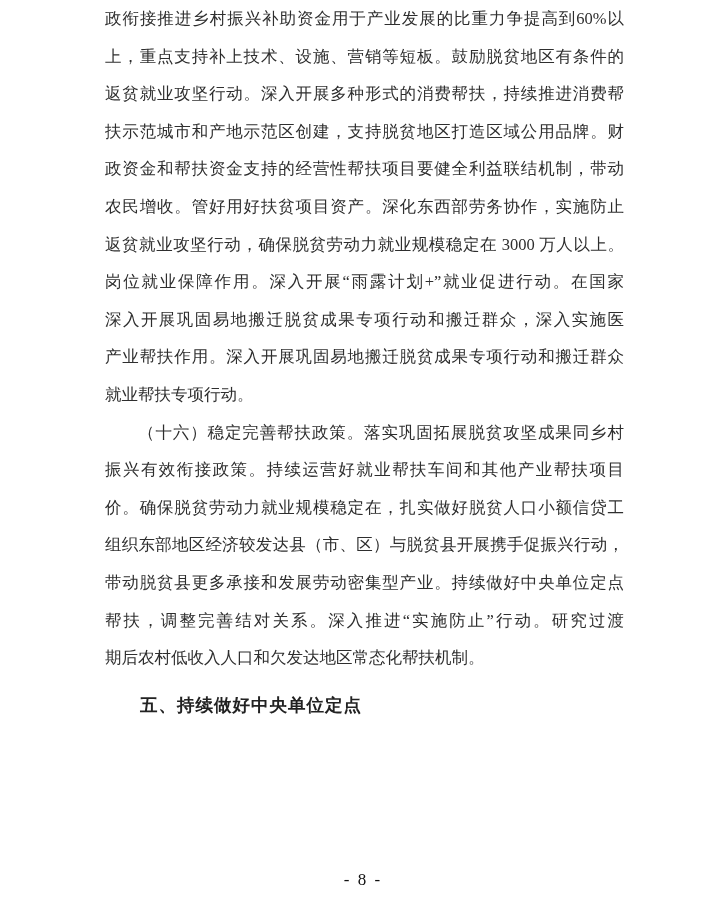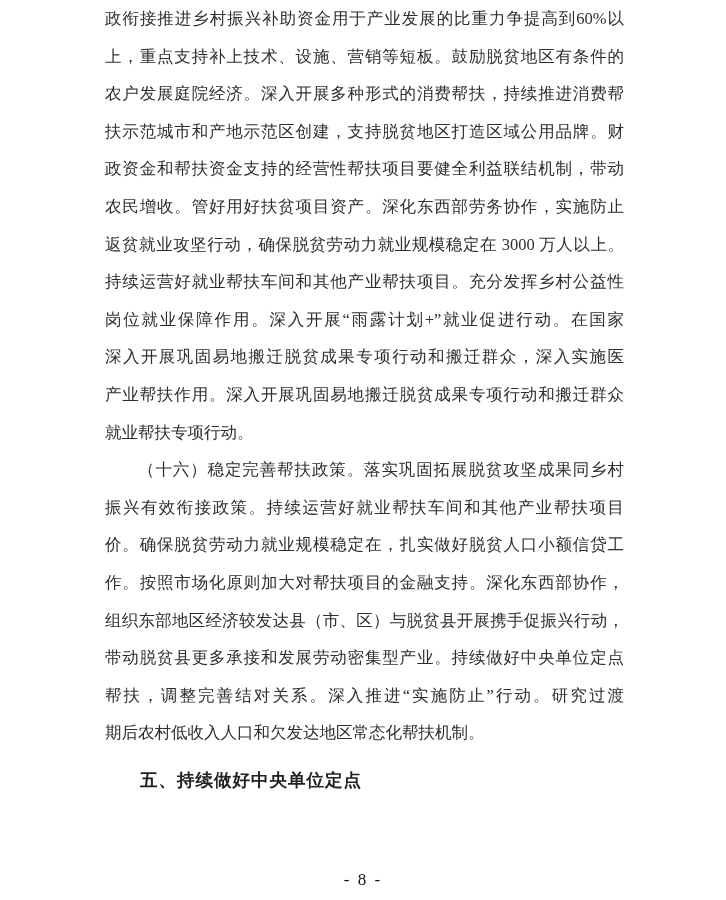--- a/index.html
+++ b/index.html
@@ -62,36 +62,34 @@
 </style>
 </head>
 <body>
 
 <div class="page">
   <div class="textblock">
     <div id="paragraphs">
         <div class="para">
           <div class="line">政衔接推进乡村振兴补助资金用于产业发展的比重力争提高到60%以</div>
           <div class="line">上，重点支持补上技术、设施、营销等短板。鼓励脱贫地区有条件的</div>
-          <div class="line">农户发展庭院经济。深入开展多种形式的消费帮扶，持续推进消费帮</div>
+          <div class="line">返贫就业攻坚行动。深入开展多种形式的消费帮扶，持续推进消费帮</div>
           <div class="line">扶示范城市和产地示范区创建，支持脱贫地区打造区域公用品牌。财</div>
           <div class="line">政资金和帮扶资金支持的经营性帮扶项目要健全利益联结机制，带动</div>
           <div class="line">农民增收。管好用好扶贫项目资产。深化东西部劳务协作，实施防止</div>
           <div class="line">返贫就业攻坚行动，确保脱贫劳动力就业规模稳定在 3000 万人以上。</div>
-          <div class="line">持续运营好就业帮扶车间和其他产业帮扶项目。充分发挥乡村公益性</div>
           <div class="line">岗位就业保障作用。深入开展“雨露计划+”就业促进行动。在国家</div>
           <div class="line">深入开展巩固易地搬迁脱贫成果专项行动和搬迁群众，深入实施医</div>
           <div class="line">产业帮扶作用。深入开展巩固易地搬迁脱贫成果专项行动和搬迁群众</div>
           <div class="line last">就业帮扶专项行动。</div>
         </div>
         <div class="para">
           <div class="line indent">（十六）稳定完善帮扶政策。落实巩固拓展脱贫攻坚成果同乡村</div>
           <div class="line">振兴有效衔接政策。持续运营好就业帮扶车间和其他产业帮扶项目</div>
           <div class="line">价。确保脱贫劳动力就业规模稳定在，扎实做好脱贫人口小额信贷工</div>
-          <div class="line">作。按照市场化原则加大对帮扶项目的金融支持。深化东西部协作，</div>
           <div class="line">组织东部地区经济较发达县（市、区）与脱贫县开展携手促振兴行动，</div>
           <div class="line">带动脱贫县更多承接和发展劳动密集型产业。持续做好中央单位定点</div>
           <div class="line">帮扶，调整完善结对关系。深入推进“实施防止”行动。研究过渡</div>
           <div class="line last">期后农村低收入人口和欠发达地区常态化帮扶机制。</div>
         </div>
       </div>
     <h2 class="heading">五、持续做好中央单位定点</h2>
   </div>
   <div class="footer">- 8 -</div>
 </div>

